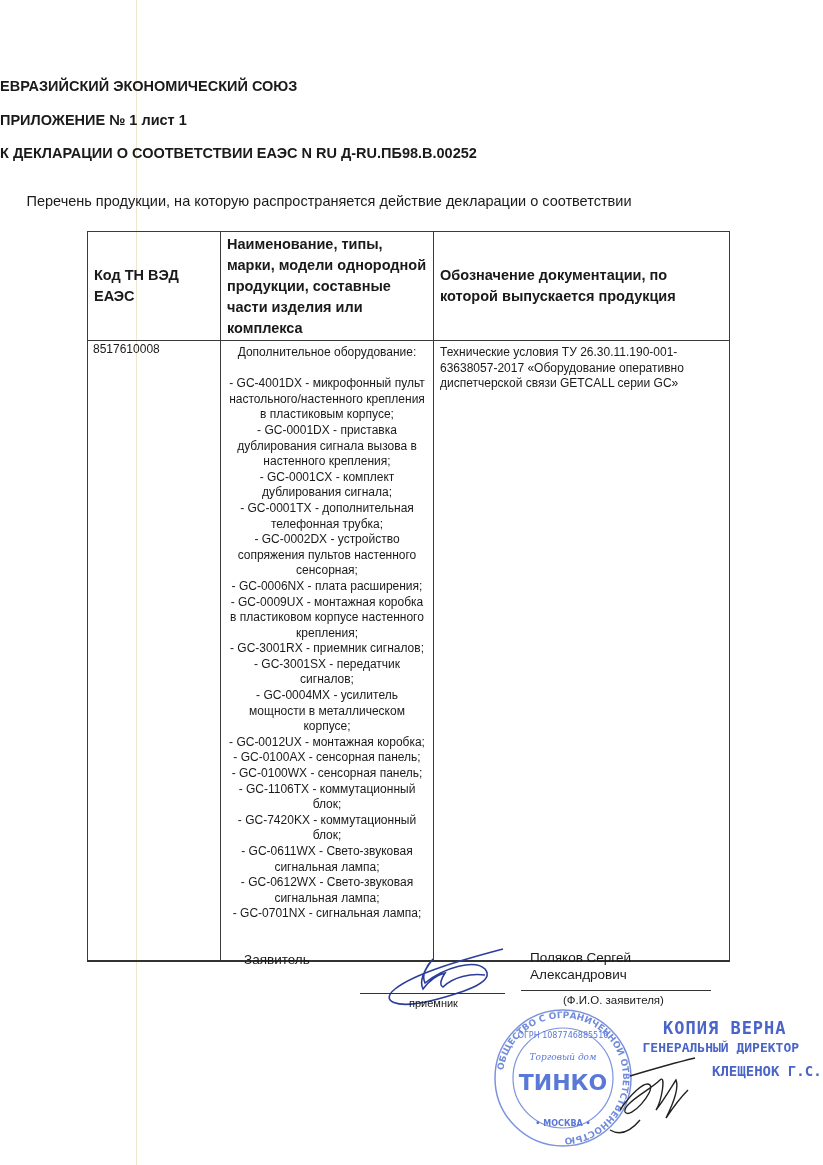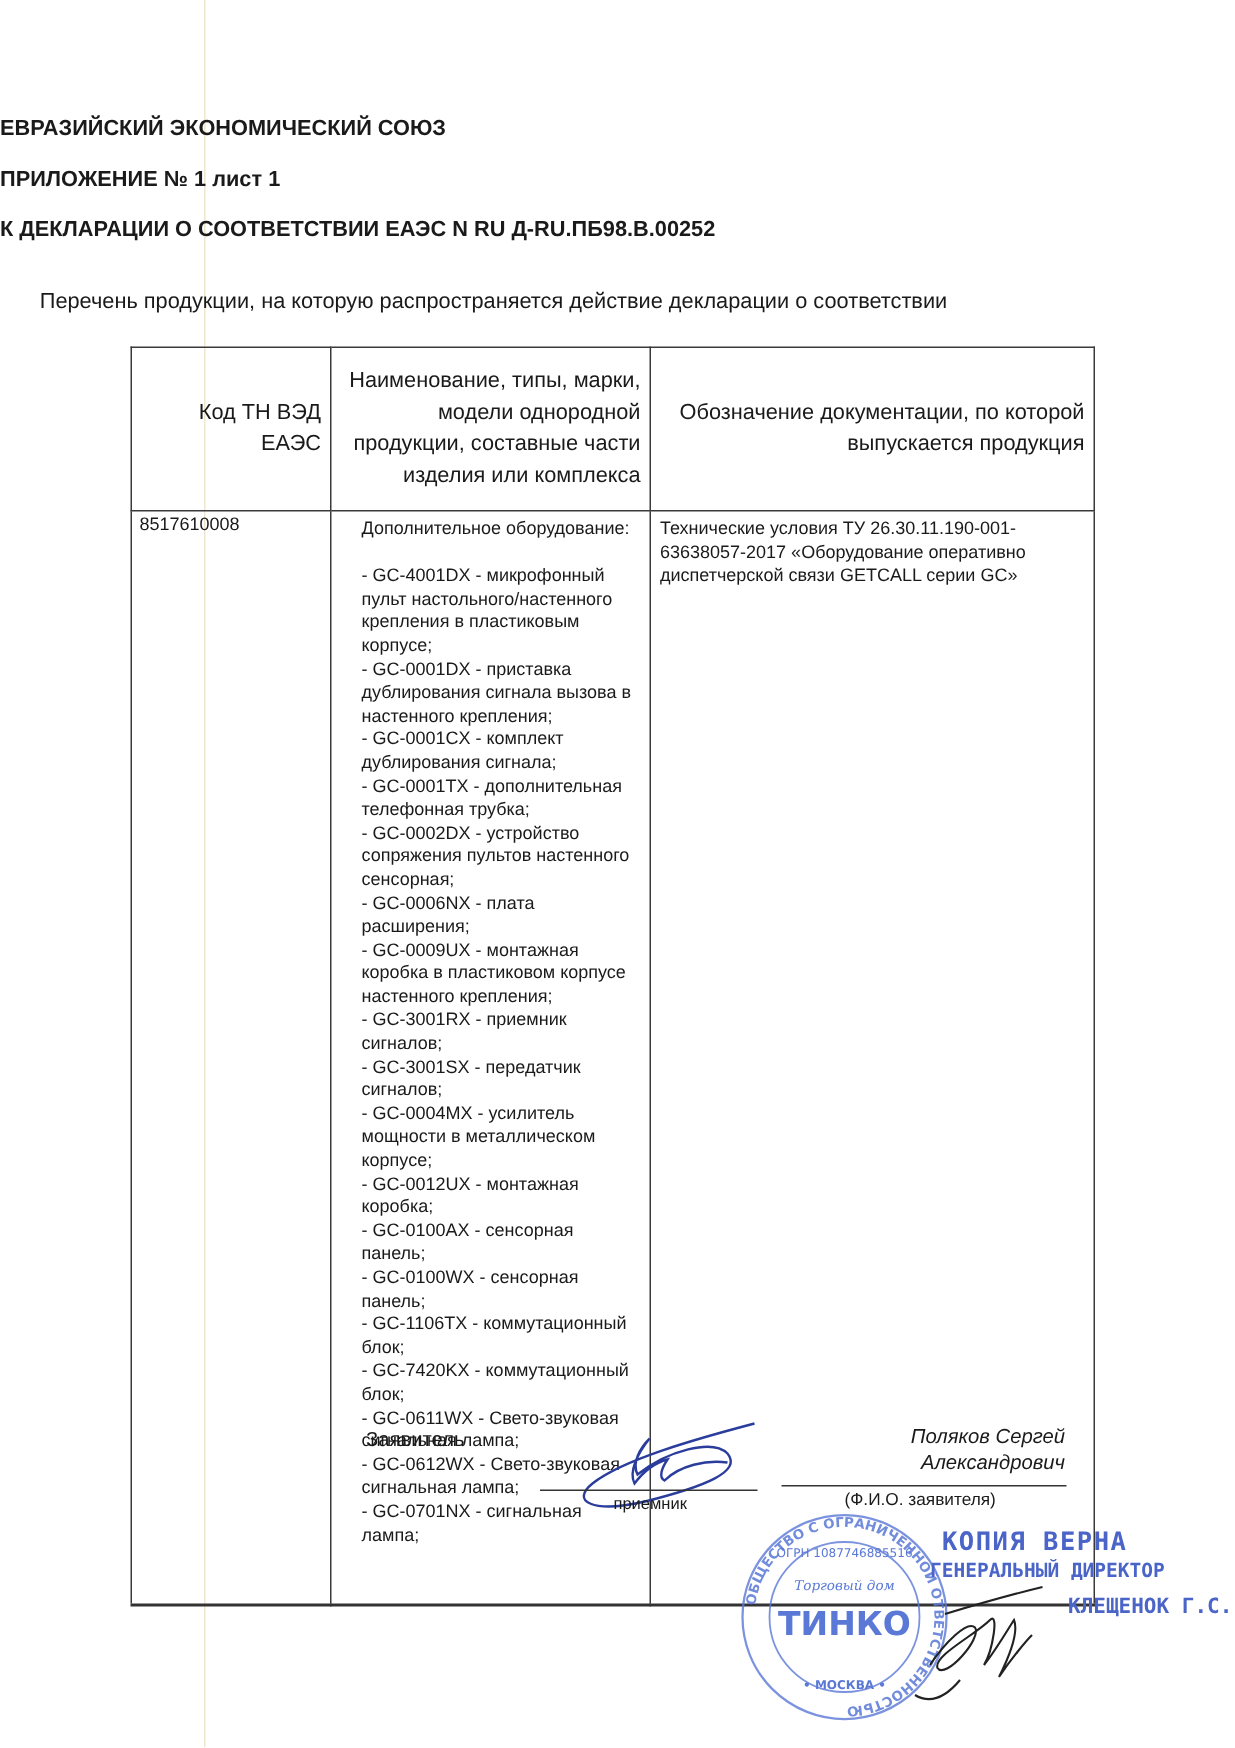--- a/index.html
+++ b/index.html
@@ -49,39 +49,40 @@
       border-collapse: collapse;
     }
     table.main td, table.main th {
       border: 1px solid #3a3a3a;
       vertical-align: top;
     }
     table.main {
       border-bottom: 2px solid #333;
     }
     table.main th {
-      font-weight: normal;
+      font-weight: bold;
       font-size: 14.5px;
       line-height: 21px;
-      text-align: right;
+      text-align: left;
       vertical-align: middle;
       height: 108px;
       padding: 0 6px;
     }
     th.c1 { width: 120px; }
     th.c2 { width: 200px; }
     td.code {
       vertical-align: middle;
       font-size: 12px;
       padding-left: 5px;
     }
     td.items {
       font-size: 12px;
       line-height: 15.6px;
-      padding: 4px 6px 38px 20px;
+      padding: 4px 6px 38px 6px;
+      text-align: center;
     }
     td.docs {
       font-size: 12px;
       line-height: 15.6px;
       padding: 4px 6px;
       margin-left: 12px;
     }
     .items .line { display: block; }
     .items .gap { display: block; height: 15.6px; }
 
@@ -103,24 +104,23 @@
       position: absolute;
       left: 409px;
       top: 997px;
       font-size: 11px;
     }
     .name-block {
       position: absolute;
       left: 530px;
       top: 949px;
       width: 180px;
-      text-align: right;
+      text-align: left;
       font-size: 13.5px;
       line-height: 17px;
-      font-style: italic;
     }
     .fio-line {
       position: absolute;
       left: 521px;
       top: 990px;
       width: 190px;
       height: 1px;
       background: #333;
     }
     .fio-caption {
@@ -143,20 +143,21 @@
       width: 150px;
       height: 140px;
     }
     .copy-stamp {
       position: absolute;
       left: 620px;
       top: 1018px;
       color: #4a64c8;
       font-family: "DejaVu Sans Mono", monospace;
       font-weight: bold;
+      text-align: center;
     }
     .copy-stamp .l1 { font-size: 17px; letter-spacing: 1px; margin-left: 8px; }
     .copy-stamp .l2 { font-size: 13px; margin-top: 2px; }
     .copy-stamp .l3 { font-size: 14px; margin-top: 8px; margin-left: 92px; }
     .director-sig {
       position: absolute;
       left: 600px;
       top: 1040px;
       width: 110px;
       height: 100px;

